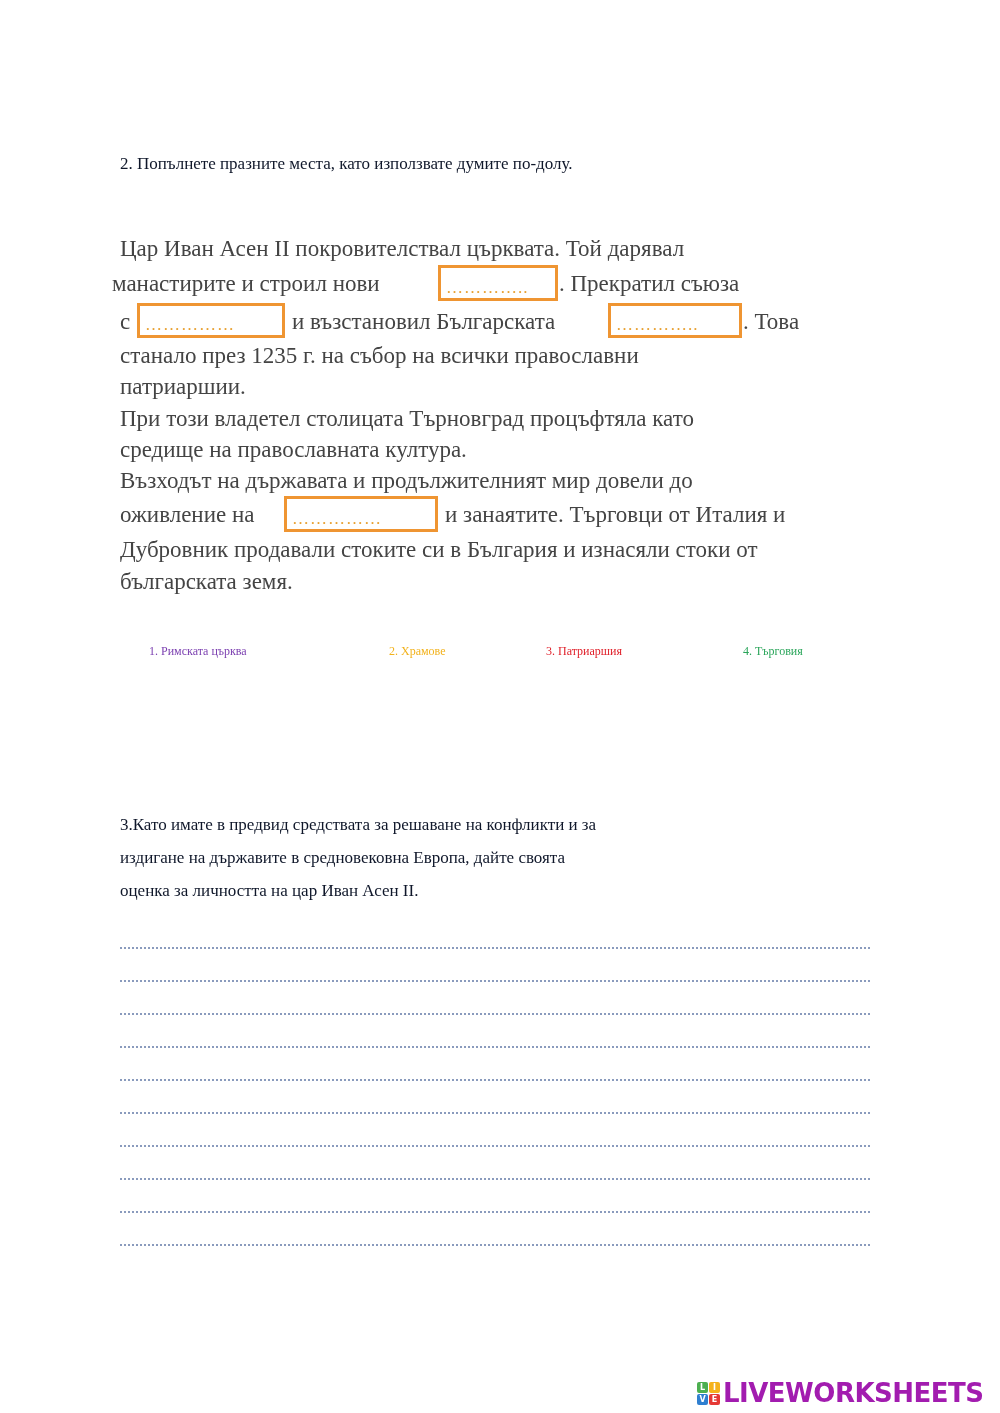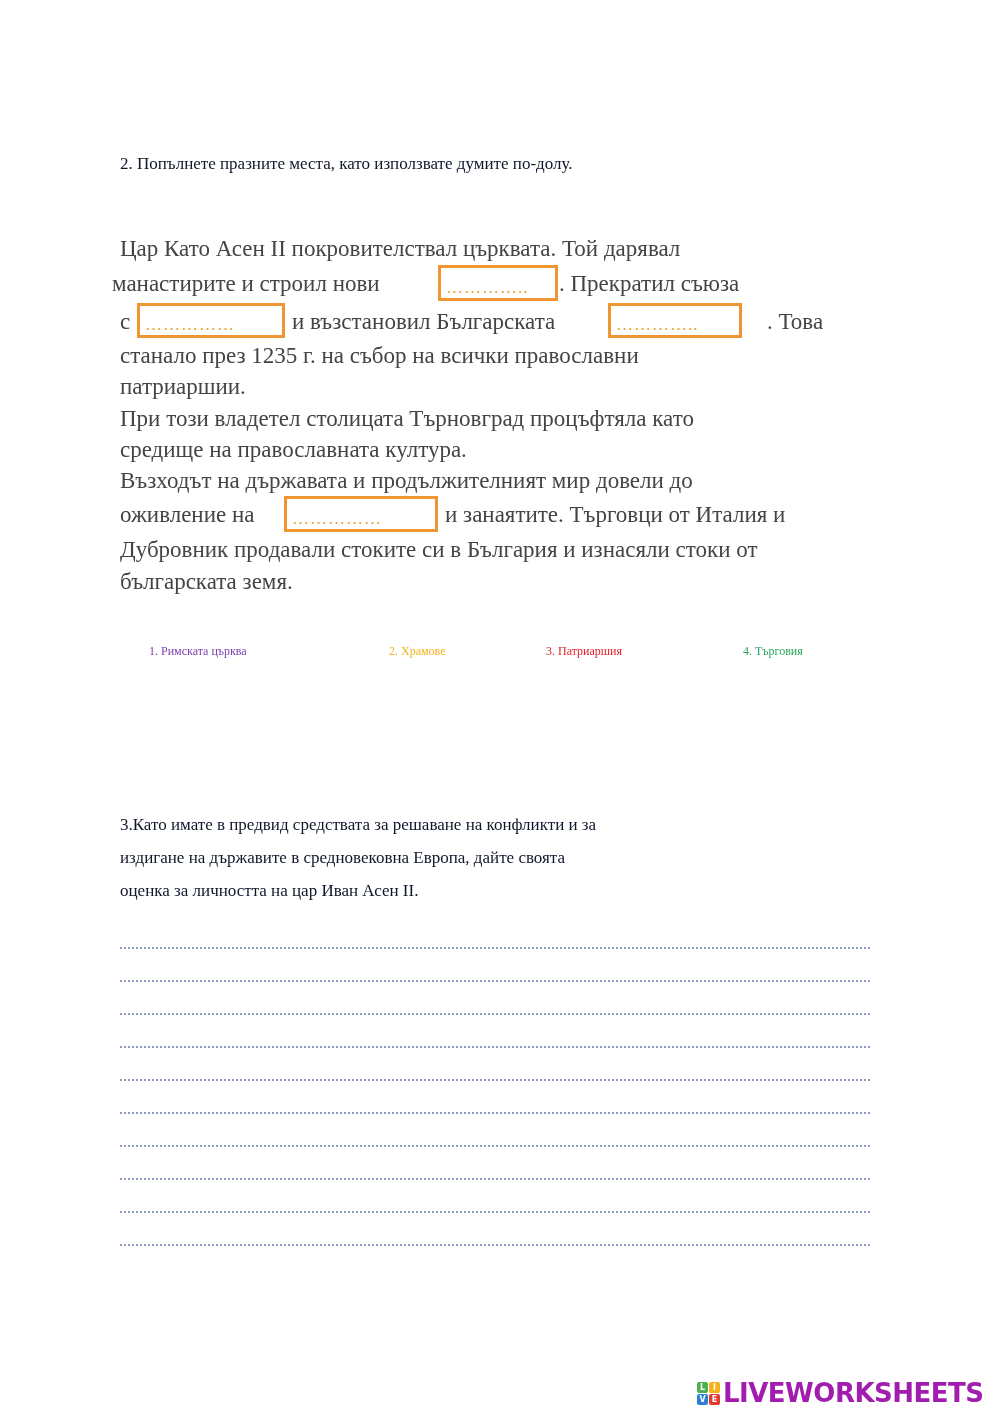--- a/index.html
+++ b/index.html
@@ -20,37 +20,37 @@
   .tile { font-family: "DejaVu Sans", sans-serif; font-size: 8px; font-weight: bold; color: #fff;
           display: flex; align-items: center; justify-content: center; border-radius: 2px; }
   .logo-text { font-family: "DejaVu Sans", sans-serif; font-weight: bold; font-size: 26px;
                color: #a21caf; letter-spacing: -0.5px; }
 </style>
 </head>
 <body>
 
 <div class="abs q-title" style="left:120px; top:154px;">2.  Попълнете празните места, като използвате думите по-долу.</div>
 
-<div class="abs para" style="left:120px; top:232px;">  Цар Като Асен II покровителствал църквата. Той дарявал</div>
+<div class="abs para" style="left:120px; top:232px;">  Цар Иван Асен II покровителствал църквата. Той дарявал</div>
 
 <div class="abs para" style="left:112px; top:267px;">манастирите и строил нови</div>
 <div class="blank" style="left:438px; top:265px; width:120px; height:36px;">
   <span class="dots">…………..</span>
 </div>
 <div class="abs para" style="left:559px; top:267px;">. Прекратил съюза</div>
 
 <div class="abs para" style="left:120px; top:305px;">с</div>
 <div class="blank" style="left:137px; top:303px; width:148px; height:35px;">
   <span class="dots">……………</span>
 </div>
 <div class="abs para" style="left:292px; top:305px;">и възстановил Българската</div>
 <div class="blank" style="left:608px; top:303px; width:134px; height:35px;">
   <span class="dots">…………..</span>
 </div>
-<div class="abs para" style="left:743px; top:305px;padding-left:24px;">. Това</div>
+<div class="abs para" style="left:743px; top:305px;">. Това</div>
 
 <div class="abs para" style="left:120px; top:339px;">станало през 1235 г. на събор на всички православни</div>
 <div class="abs para" style="left:120px; top:370px;">патриаршии.</div>
 <div class="abs para" style="left:120px; top:402px;">  При този владетел столицата Търновград процъфтяла като</div>
 <div class="abs para" style="left:120px; top:433px;">средище на православната култура.</div>
 <div class="abs para" style="left:120px; top:464px;">  Възходът на държавата и продължителният мир довели до</div>
 
 <div class="abs para" style="left:120px; top:498px;">оживление на</div>
 <div class="blank" style="left:284px; top:496px; width:154px; height:36px;">
   <span class="dots">……………</span>

